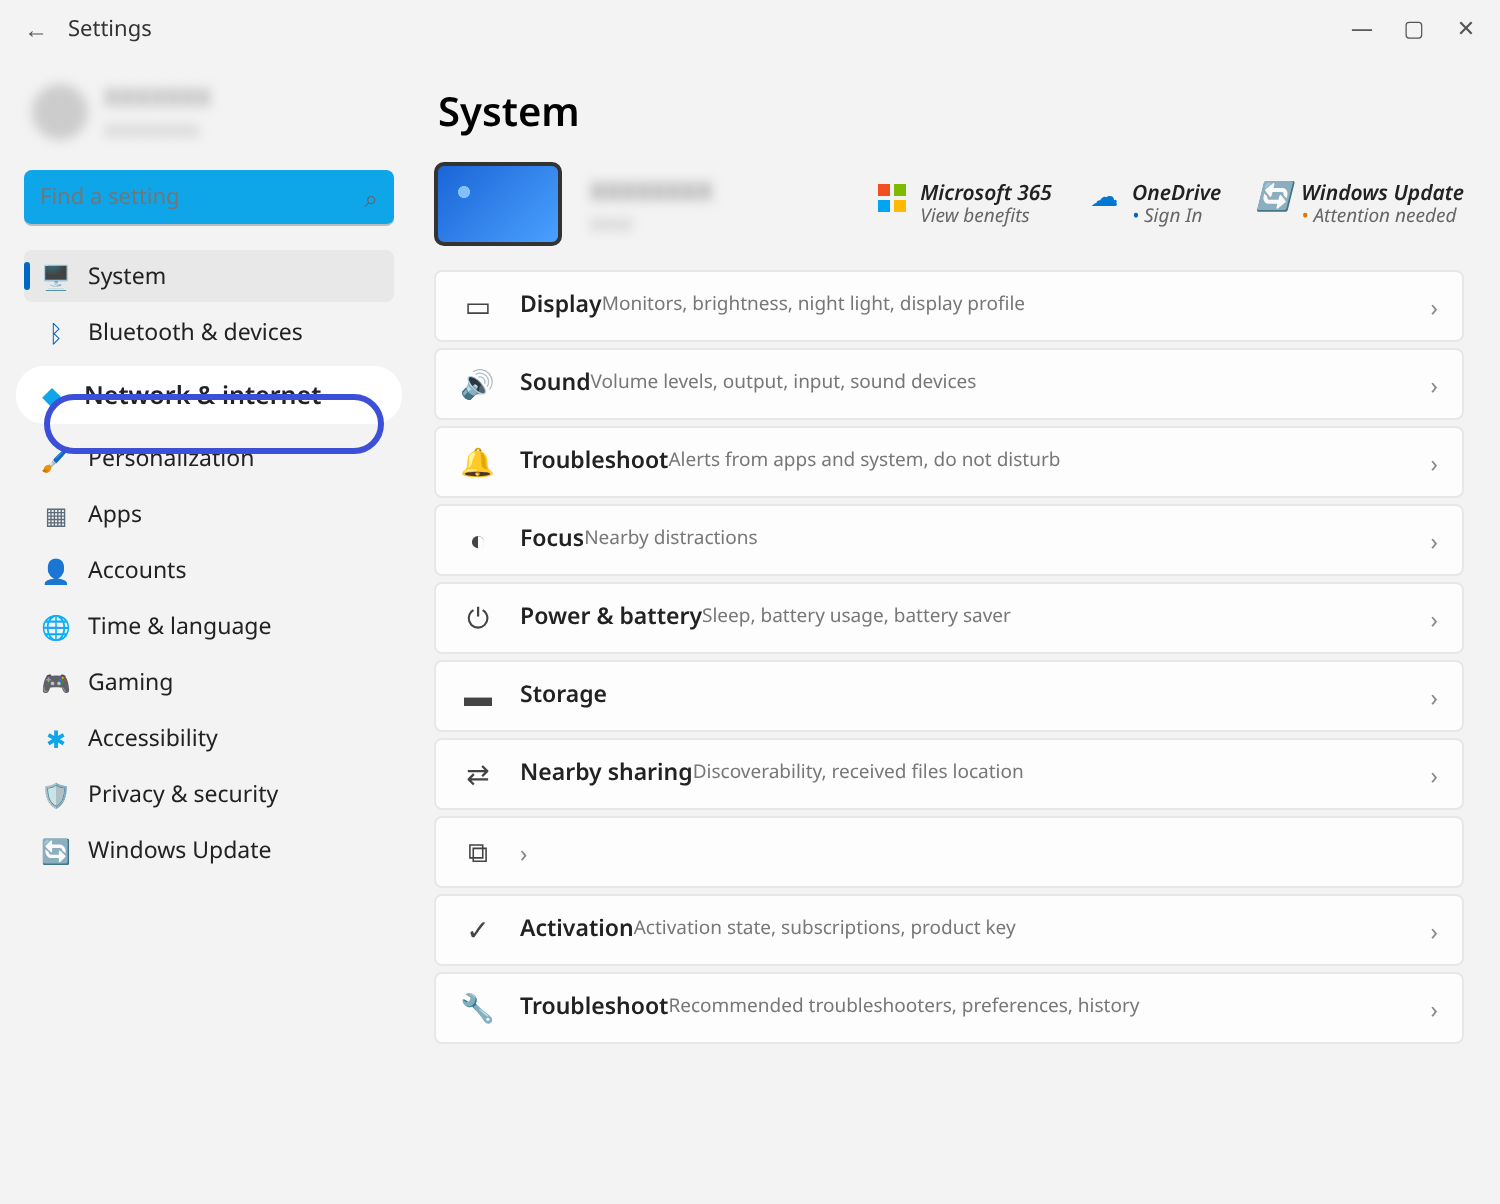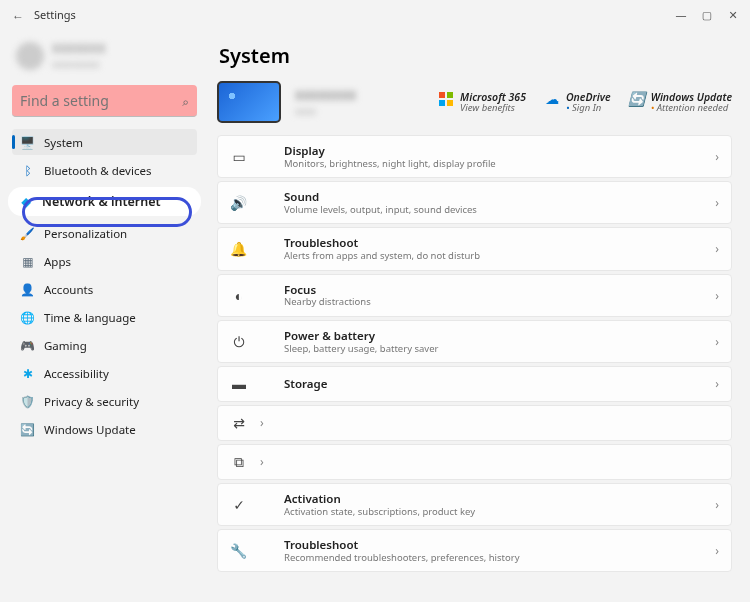--- a/index.html
+++ b/index.html
@@ -14,21 +14,21 @@
   .content { display: flex; height: calc(100% - 28px); }
   .sidebar { width: 205px; padding: 6px 8px 6px 12px; display: flex; flex-direction: column; gap: 2px; }
 
   .profile { display: flex; align-items: center; gap: 8px; margin: 6px 4px 12px 4px; filter: blur(3px); }
   .avatar { width: 28px; height: 28px; border-radius: 50%; background: #ccc; }
   .profile-text { display:flex; flex-direction:column; }
   .profile-name { font-size: 12px; font-weight:600; color:#999; }
   .profile-email { font-size:10px; color:#aaa; }
 
   .search { position: relative; margin-bottom: 10px; }
-  .search input { width: 100%; border: none; border-bottom: 1px solid #bbb; background: #fca5a5; padding: 6px 26px 6px 8px; font-size: 14px; border-radius: 4px; outline:none;}
+  .search input { width: 100%; border: none; border-bottom: 1px solid #bbb; background: #0ea5e9; padding: 6px 26px 6px 8px; font-size: 11px; border-radius: 4px; outline:none;}
   .search .icon { position: absolute; right: 8px; top: 50%; transform: translateY(-50%); color:#666; font-size:12px;}
 
   .nav-item { display: flex; align-items: center; gap: 8px; padding: 5px 8px; border-radius: 4px; font-size: 11.5px; color: #222; cursor: pointer; position: relative; }
   .nav-item .nav-icon { width: 16px; height: 16px; display: flex; align-items: center; justify-content: center; font-size: 12px; }
   .nav-item.active { background: #e8e8e8; }
   .nav-item.active::before { content:""; position:absolute; left:0; top:6px; bottom:6px; width:3px; background:#0067c0; border-radius:2px; }
 
   .highlight-pill { position: absolute; left: 22px; top: 197px; width: 170px; height: 30px; border: 3px solid #3b4fd8; border-radius: 16px; pointer-events:none; z-index: 5; background: rgba(255,255,255,0.0); }
   .highlighted-item { background:#fff; border-radius:14px; font-weight:600; font-size:12.5px; padding:6px 10px; margin: 2px -4px; }
 
@@ -47,21 +47,21 @@
   .status-item .si-icon { width: 16px; height: 16px; display:flex;align-items:center;justify-content:center; font-size:14px;}
   .status-item .si-text { display:flex; flex-direction:column; line-height:1.15;}
   .status-item .si-title { font-size: 10.5px; font-weight:600; color:#222;}
   .status-item .si-sub { font-size: 9.5px; color:#666;}
   .bullet-blue::before{content:"• ";color:#0067c0;}
   .bullet-orange::before{content:"• ";color:#e07800;}
 
   .rows { display:flex; flex-direction:column; gap:3px;}
   .row { background:#fdfdfd; border:1px solid #e7e7e7; border-radius:4px; padding:8px 12px; display:flex; align-items:center; gap:12px; cursor:pointer;}
   .row .row-icon { width:18px; height:18px; display:flex; align-items:center; justify-content:center; color:#444; font-size:14px; flex-shrink:0;}
-  .row .row-text { flex:1; display:flex; flex-direction:column; line-height:1.2;margin-left:24px;}
+  .row .row-text { flex:1; display:flex; flex-direction:row; line-height:1.2;}
   .row .row-title { font-size:11.5px; font-weight:600; color:#222;}
   .row .row-sub { font-size:9.5px; color:#777;}
   .row .chev { font-size:12px; color:#888;}
 
   .main::-webkit-scrollbar{width:4px;}
   .main::-webkit-scrollbar-thumb{background:#ccc;border-radius:2px;}
 </style>
 </head>
 <body>
 
@@ -229,20 +229,24 @@
         </div>
         <div class="row">
           <span class="row-icon">▬</span>
           <div class="row-text">
               <span class="row-title">Storage</span>
             </div>
           <span class="chev">›</span>
         </div>
         <div class="row">
           <span class="row-icon">⇄</span>
+          <div class="row-text">
+              <span class="row-title">Nearby sharing</span>
+              <span class="row-sub">Discoverability, received files location</span>
+            </div>
           <span class="chev">›</span>
         </div>
         <div class="row">
           <span class="row-icon">⧉</span>
           <span class="chev">›</span>
         </div>
         <div class="row">
           <span class="row-icon">✓</span>
           <div class="row-text">
               <span class="row-title">Activation</span>

